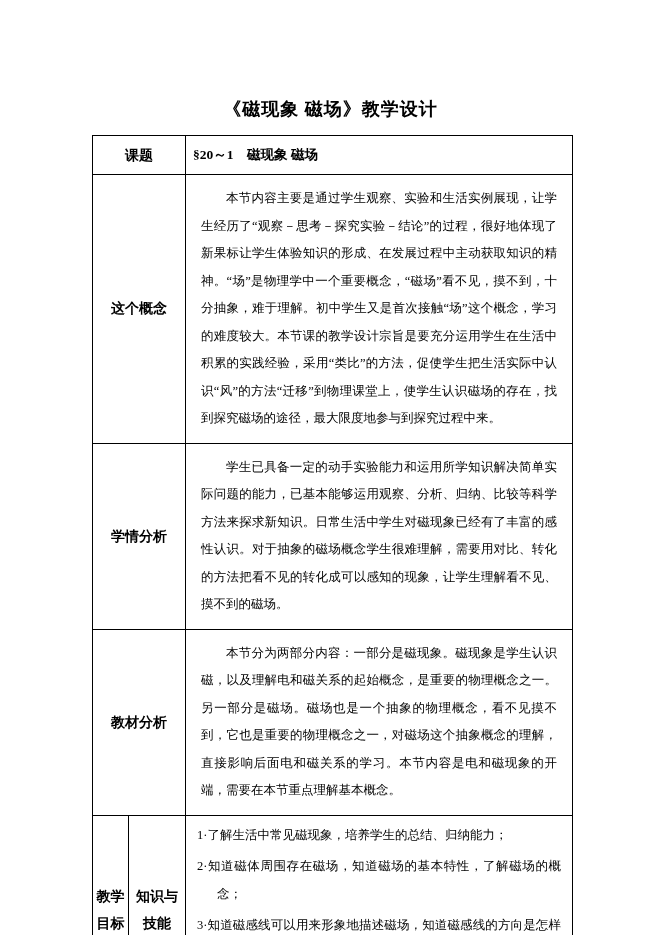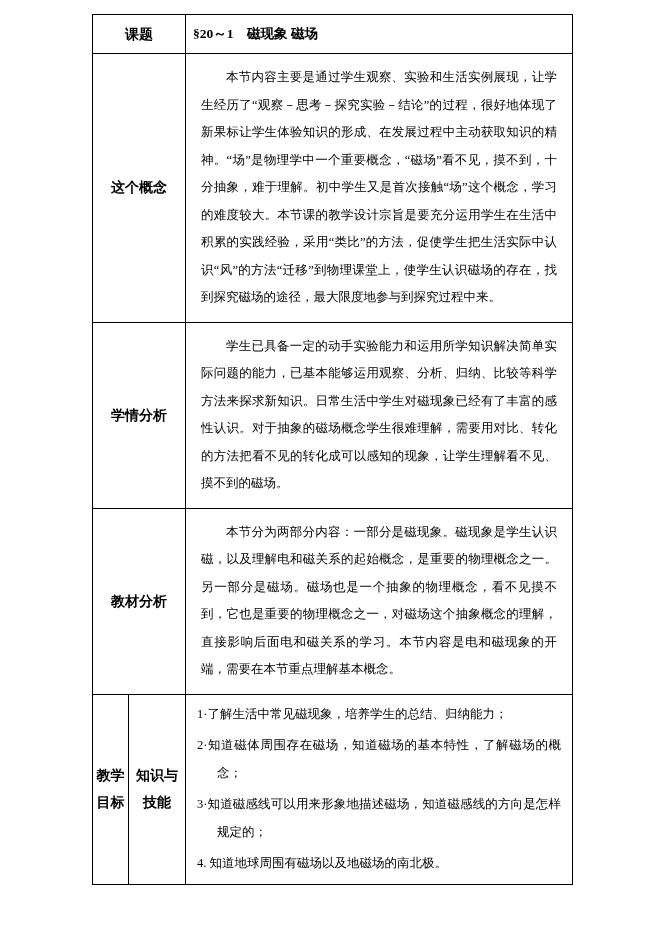--- a/index.html
+++ b/index.html
@@ -66,20 +66,21 @@
     line-height: 27.5px;
     padding-left: 1.6em;
     text-indent: -1.6em;
   }
 </style>
 </head>
 <body>
 
 <div class="page">
 
+  <h1 class="doc-title">《磁现象 磁场》教学设计</h1>
 
   <table class="doc-table">
     <colgroup>
       <col style="width:36px">
       <col style="width:57px">
       <col style="width:387px">
     </colgroup>
 
     <tbody>
         <tr style="height:39px;">

